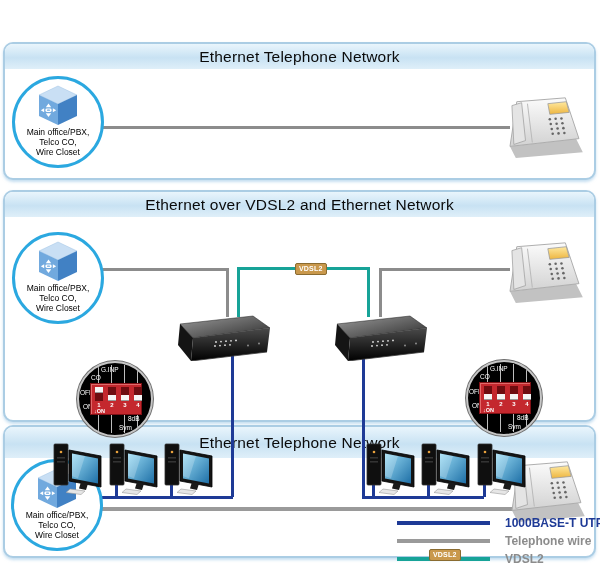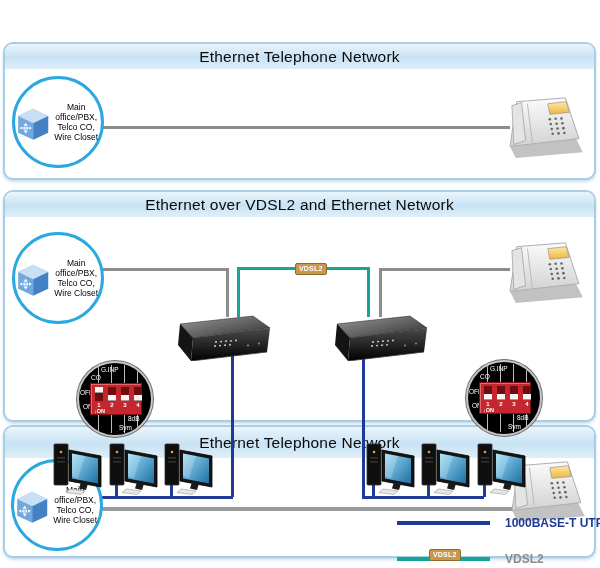--- a/index.html
+++ b/index.html
@@ -14,21 +14,21 @@
   .band{position:absolute;left:0;right:0;top:0;height:25px;border-radius:8px 8px 0 0;
         background:linear-gradient(#E9F5FC 0%,#C8E2F3 55%,#DFEFF9 100%);
         border-bottom:1px solid #fff;display:flex;align-items:center;justify-content:center;
         font-size:15.5px;color:#0a0a0a;letter-spacing:.2px;}
   .band3{height:31px;}
   
   .wires{position:absolute;left:0;top:0;z-index:1;}
   
   .pbx{position:absolute;width:92px;height:92px;z-index:2;}
   .pbx .disc{width:100%;height:100%;border-radius:50%;background:#fff;border:3px solid #2BA8E0;
-             box-sizing:border-box;display:flex;flex-direction:row;align-items:center;}
+             box-sizing:border-box;display:flex;flex-direction:column;align-items:center;}
   .pbx .cube{margin-top:4px;}
   .pbx .cap{font-size:8.5px;line-height:10px;text-align:center;color:#000;margin-top:0;}
   
   .phone{position:absolute;width:82px;height:68px;z-index:2;}
   .dev{position:absolute;width:106px;height:46px;z-index:2;}
   .pc{position:absolute;width:52px;height:52px;z-index:3;}
   
   .badge{position:absolute;background:#C9984C;border:1px solid #8A6B30;color:#fff;
          font-size:7px;font-weight:700;padding:1px 3px;border-radius:2px;line-height:1.1;
          z-index:4;letter-spacing:.2px;}
@@ -316,19 +316,23 @@
         <div class="num" style="left:43px;">4</div>
         <div class="onarrow">↓ON</div>
       </div>
     </div>
   </div>
 
   <div class="lgrow" style="left:397px;top:517px;">
     <div class="lgline lgl-blue"></div>
     <div class="lglabel lg-blue">1000BASE-T UTP</div>
   </div>
+  <div class="lgrow" style="left:397px;top:535px;">
+    <div class="lgline lgl-gray"></div>
+    <div class="lglabel lg-gray">Telephone wire</div>
+  </div>
   <div class="lgrow" style="left:397px;top:553px;">
     <div class="lgline lgl-teal"></div>
     <div class="badge">VDSL2</div>
     <div class="lglabel lg-gray">VDSL2</div>
   </div>
 
 </div>
 
 </body></html>

